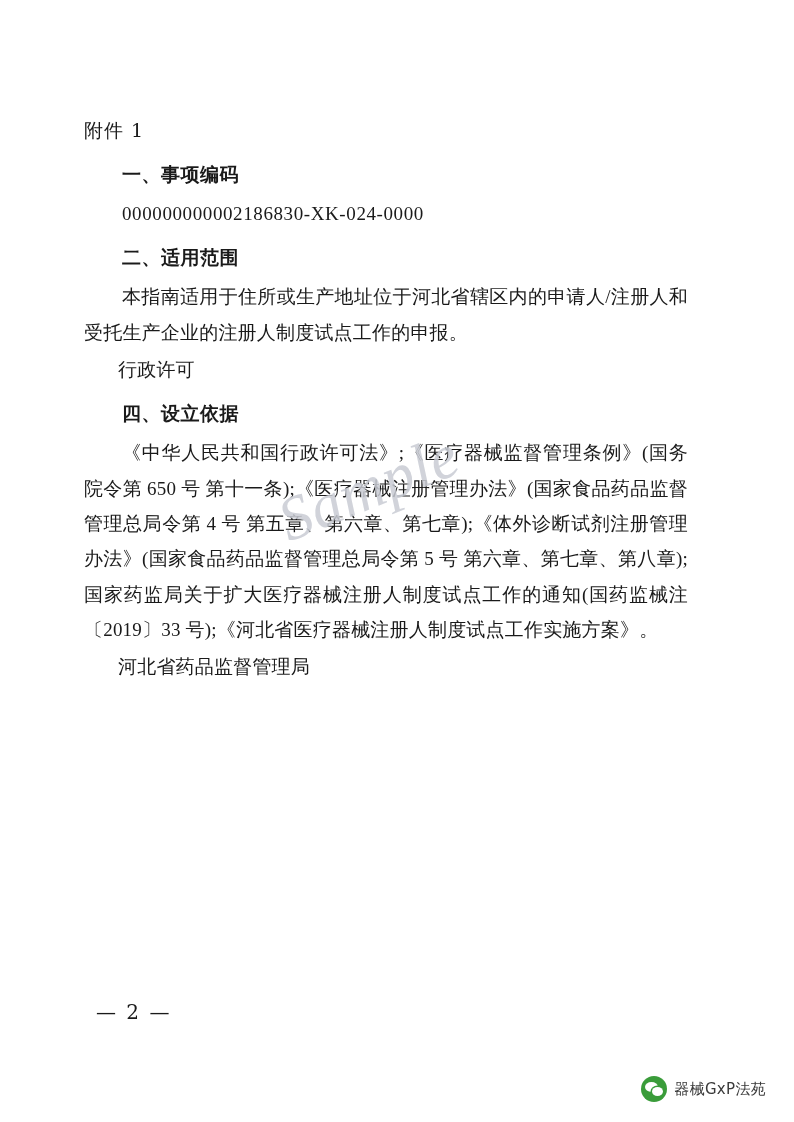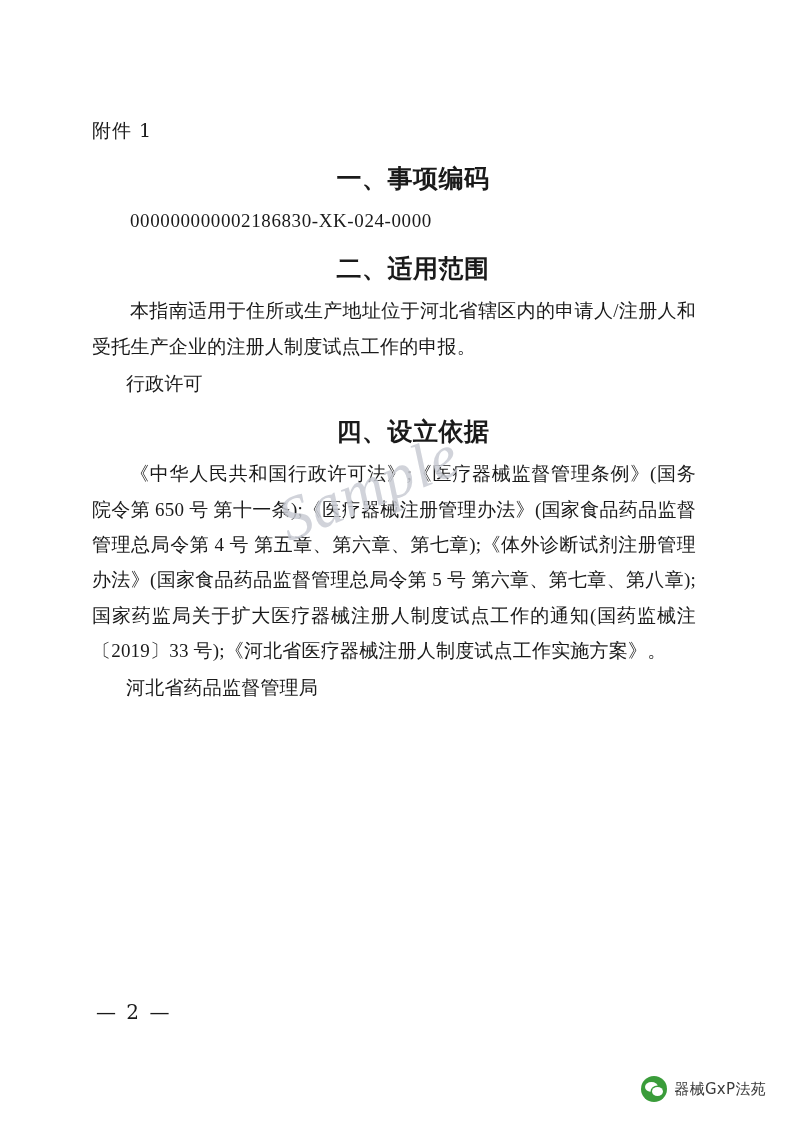--- a/index.html
+++ b/index.html
@@ -16,21 +16,21 @@
     overflow: hidden;
   }
   .page {
     position: relative;
     width: 794px;
     height: 1122px;
     box-sizing: border-box;
   }
   .doc-body {
     position: absolute;
-    left: 92px;
+    left: 84px;
     top: 118px;
     width: 604px;
   }
   .attachment-label {
     font-size: 19px;
     letter-spacing: 1px;
     margin: 0 0 18px 0;
     font-family: "DejaVu Serif", serif;
     font-weight: 500;
   }
@@ -40,27 +40,26 @@
     font-weight: bold;
     line-height: 1.5;
     letter-spacing: 1px;
     margin: 0 0 26px 0;
     font-family: "DejaVu Serif", serif;
   }
   .doc-title .line {
     display: block;
   }
   .section-heading {
-    font-size: 25px;
+    font-size: 19px;
     font-weight: bold;
     letter-spacing: 0.5px;
     margin: 14px 0 8px 0;
     text-indent: 38px;
     font-family: "DejaVu Serif", serif;
-    text-align: center;
   }
   .para {
     font-size: 19px;
     line-height: 1.86;
     margin: 0 0 2px 0;
     text-align: justify;
     text-justify: inter-ideograph;
     letter-spacing: 0.2px;
   }
   .para.indent {

